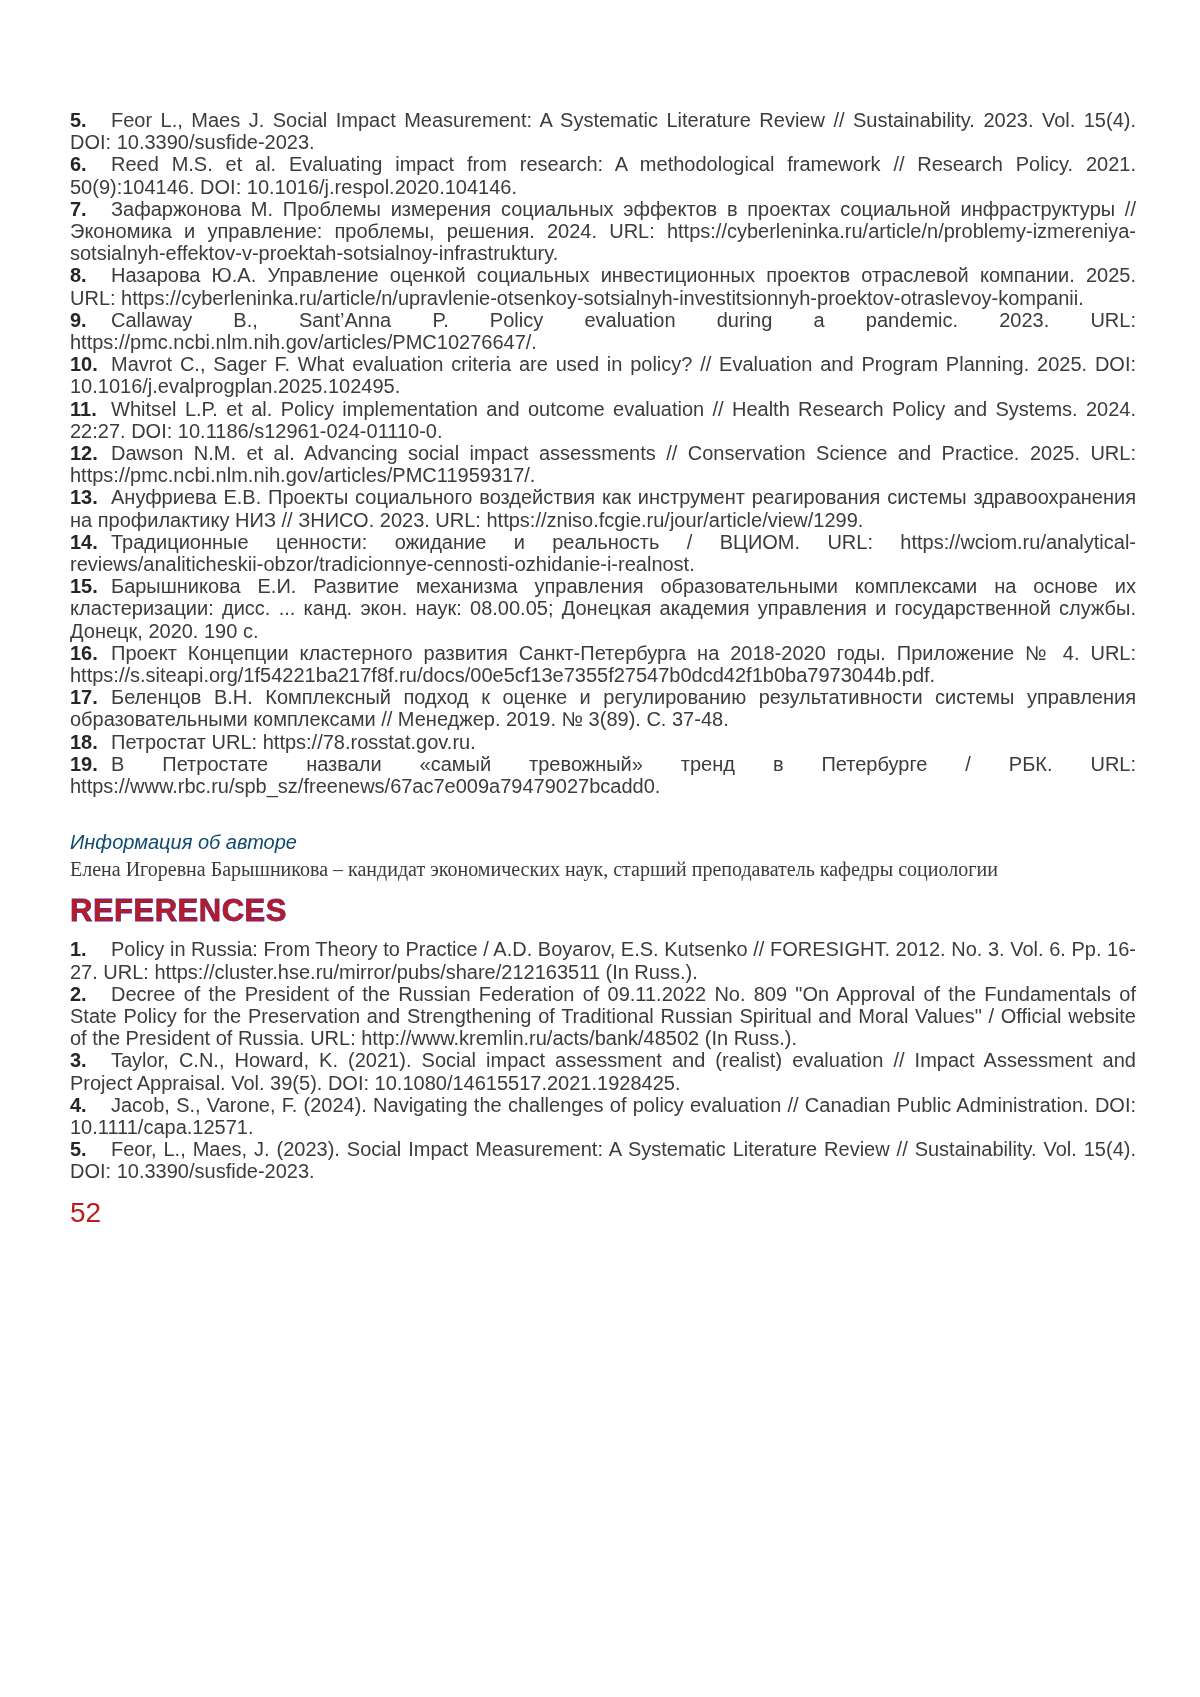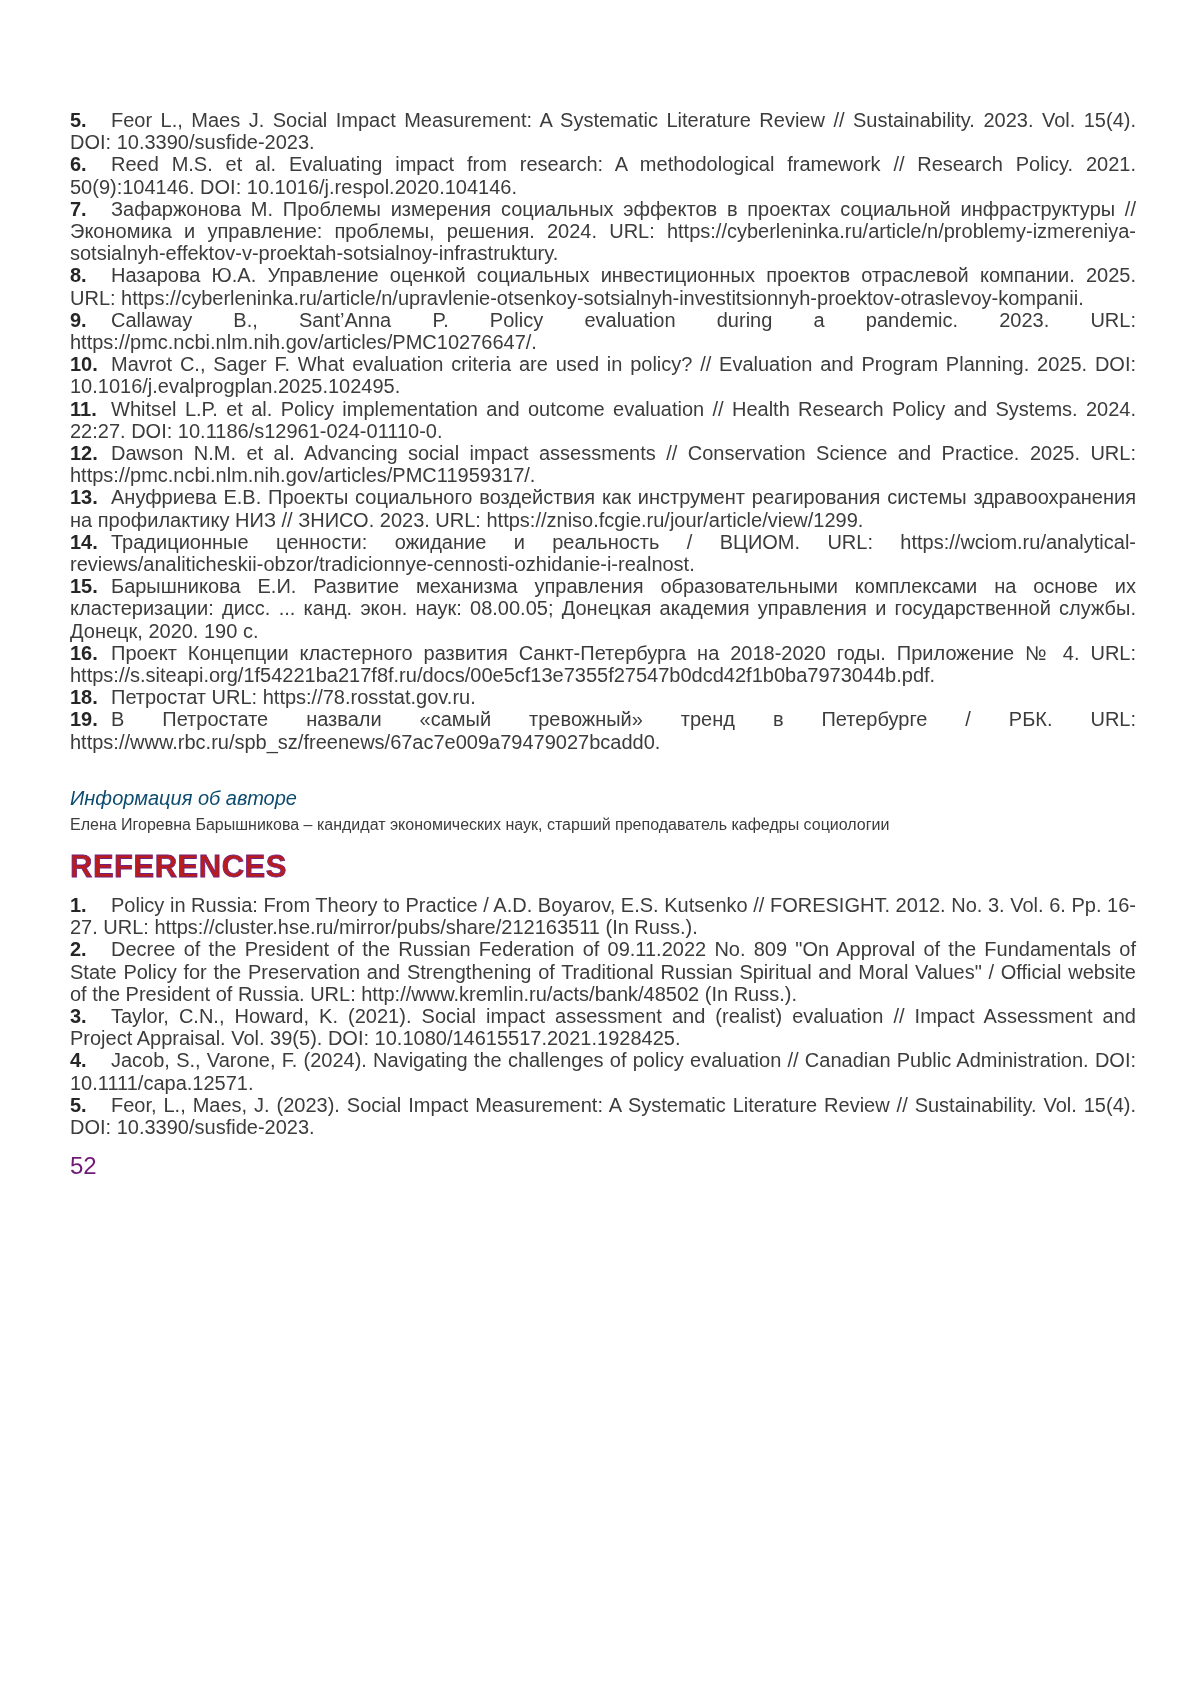--- a/index.html
+++ b/index.html
@@ -36,59 +36,61 @@
   .author-heading {
     margin-top: 32px;
     font-size: 20px;
     line-height: 26px;
     font-style: italic;
     font-weight: 400;
     color: #0c4a6e;
   }
   .author-text {
     margin-top: 2px;
-    font-size: 16px;
+    font-size: 20px;
     line-height: 24px;
     text-align: justify;
     color: #3c3c3c;
+    font-family: Liberation Serif, serif;
   }
   .references-heading {
     margin-top: 12px;
     margin-bottom: 9px;
     font-size: 31px;
     line-height: 36px;
     font-weight: 700;
     letter-spacing: 0.5px;
     color: #b91c1c;
     -webkit-text-stroke: 0.8px #702082;
   }
   .page-number {
     margin-top: 14px;
-    font-size: 24px;
-    color: #701a75;
+    font-size: 28px;
+    color: #b91c1c;
   }
 </style>
 </head>
 <body>
 
 <div class="content">
 
   <div class="ref-list">
       <p class="ref"><span class="ref-num">5.</span><span>Feor L., Maes J. Social Impact Measurement: A Systematic Literature Review // Sustainability. 2023. Vol. 15(4). DOI: 10.3390/susfide-2023.</span></p>
       <p class="ref"><span class="ref-num">6.</span><span>Reed M.S. et al. Evaluating impact from research: A methodological framework // Research Policy. 2021. 50(9):104146. DOI: 10.1016/j.respol.2020.104146.</span></p>
       <p class="ref"><span class="ref-num">7.</span><span>Зафаржонова М. Проблемы измерения социальных эффектов в проектах социальной инфраструктуры // Экономика и управление: проблемы, решения. 2024. URL: https://cyberleninka.ru/article/n/problemy-izmereniya-sotsialnyh-effektov-v-proektah-sotsialnoy-infrastruktury.</span></p>
       <p class="ref"><span class="ref-num">8.</span><span>Назарова Ю.А. Управление оценкой социальных инвестиционных проектов отраслевой компании. 2025. URL: https://cyberleninka.ru/article/n/upravlenie-otsenkoy-sotsialnyh-investitsionnyh-proektov-otraslevoy-kompanii.</span></p>
       <p class="ref"><span class="ref-num">9.</span><span>Callaway B., Sant’Anna P. Policy evaluation during a pandemic. 2023. URL: https://pmc.ncbi.nlm.nih.gov/articles/PMC10276647/.</span></p>
       <p class="ref"><span class="ref-num">10.</span><span>Mavrot C., Sager F. What evaluation criteria are used in policy? // Evaluation and Program Planning. 2025. DOI: 10.1016/j.evalprogplan.2025.102495.</span></p>
       <p class="ref"><span class="ref-num">11.</span><span>Whitsel L.P. et al. Policy implementation and outcome evaluation // Health Research Policy and Systems. 2024. 22:27. DOI: 10.1186/s12961-024-01110-0.</span></p>
       <p class="ref"><span class="ref-num">12.</span><span>Dawson N.M. et al. Advancing social impact assessments // Conservation Science and Practice. 2025. URL: https://pmc.ncbi.nlm.nih.gov/articles/PMC11959317/.</span></p>
       <p class="ref"><span class="ref-num">13.</span><span>Ануфриева Е.В. Проекты социального воздействия как инструмент реагирования системы здравоохранения на профилактику НИЗ // ЗНИСО. 2023. URL: https://zniso.fcgie.ru/jour/article/view/1299.</span></p>
       <p class="ref"><span class="ref-num">14.</span><span>Традиционные ценности: ожидание и реальность / ВЦИОМ. URL: https://wciom.ru/analytical-reviews/analiticheskii-obzor/tradicionnye-cennosti-ozhidanie-i-realnost.</span></p>
       <p class="ref"><span class="ref-num">15.</span><span>Барышникова Е.И. Развитие механизма управления образовательными комплексами на основе их кластеризации: дисс. ... канд. экон. наук: 08.00.05; Донецкая академия управления и государственной службы. Донецк, 2020. 190 с.</span></p>
       <p class="ref"><span class="ref-num">16.</span><span>Проект Концепции кластерного развития Санкт-Петербурга на 2018-2020 годы. Приложение № 4. URL: https://s.siteapi.org/1f54221ba217f8f.ru/docs/00e5cf13e7355f27547b0dcd42f1b0ba7973044b.pdf.</span></p>
+      <p class="ref"><span class="ref-num">17.</span><span>Беленцов В.Н. Комплексный подход к оценке и регулированию результативности системы управления образовательными комплексами // Менеджер. 2019. № 3(89). С. 37-48.</span></p>
       <p class="ref"><span class="ref-num">18.</span><span>Петростат URL: https://78.rosstat.gov.ru.</span></p>
       <p class="ref"><span class="ref-num">19.</span><span>В Петростате назвали «самый тревожный» тренд в Петербурге / РБК. URL: https://www.rbc.ru/spb_sz/freenews/67ac7e009a79479027bcadd0.</span></p>
     </div>
 
   <div class="author-heading">Информация об авторе</div>
 
   <p class="author-text">Елена Игоревна Барышникова – кандидат экономических наук, старший преподаватель кафедры социологии</p>
 
   <h1 class="references-heading">REFERENCES</h1>
 

